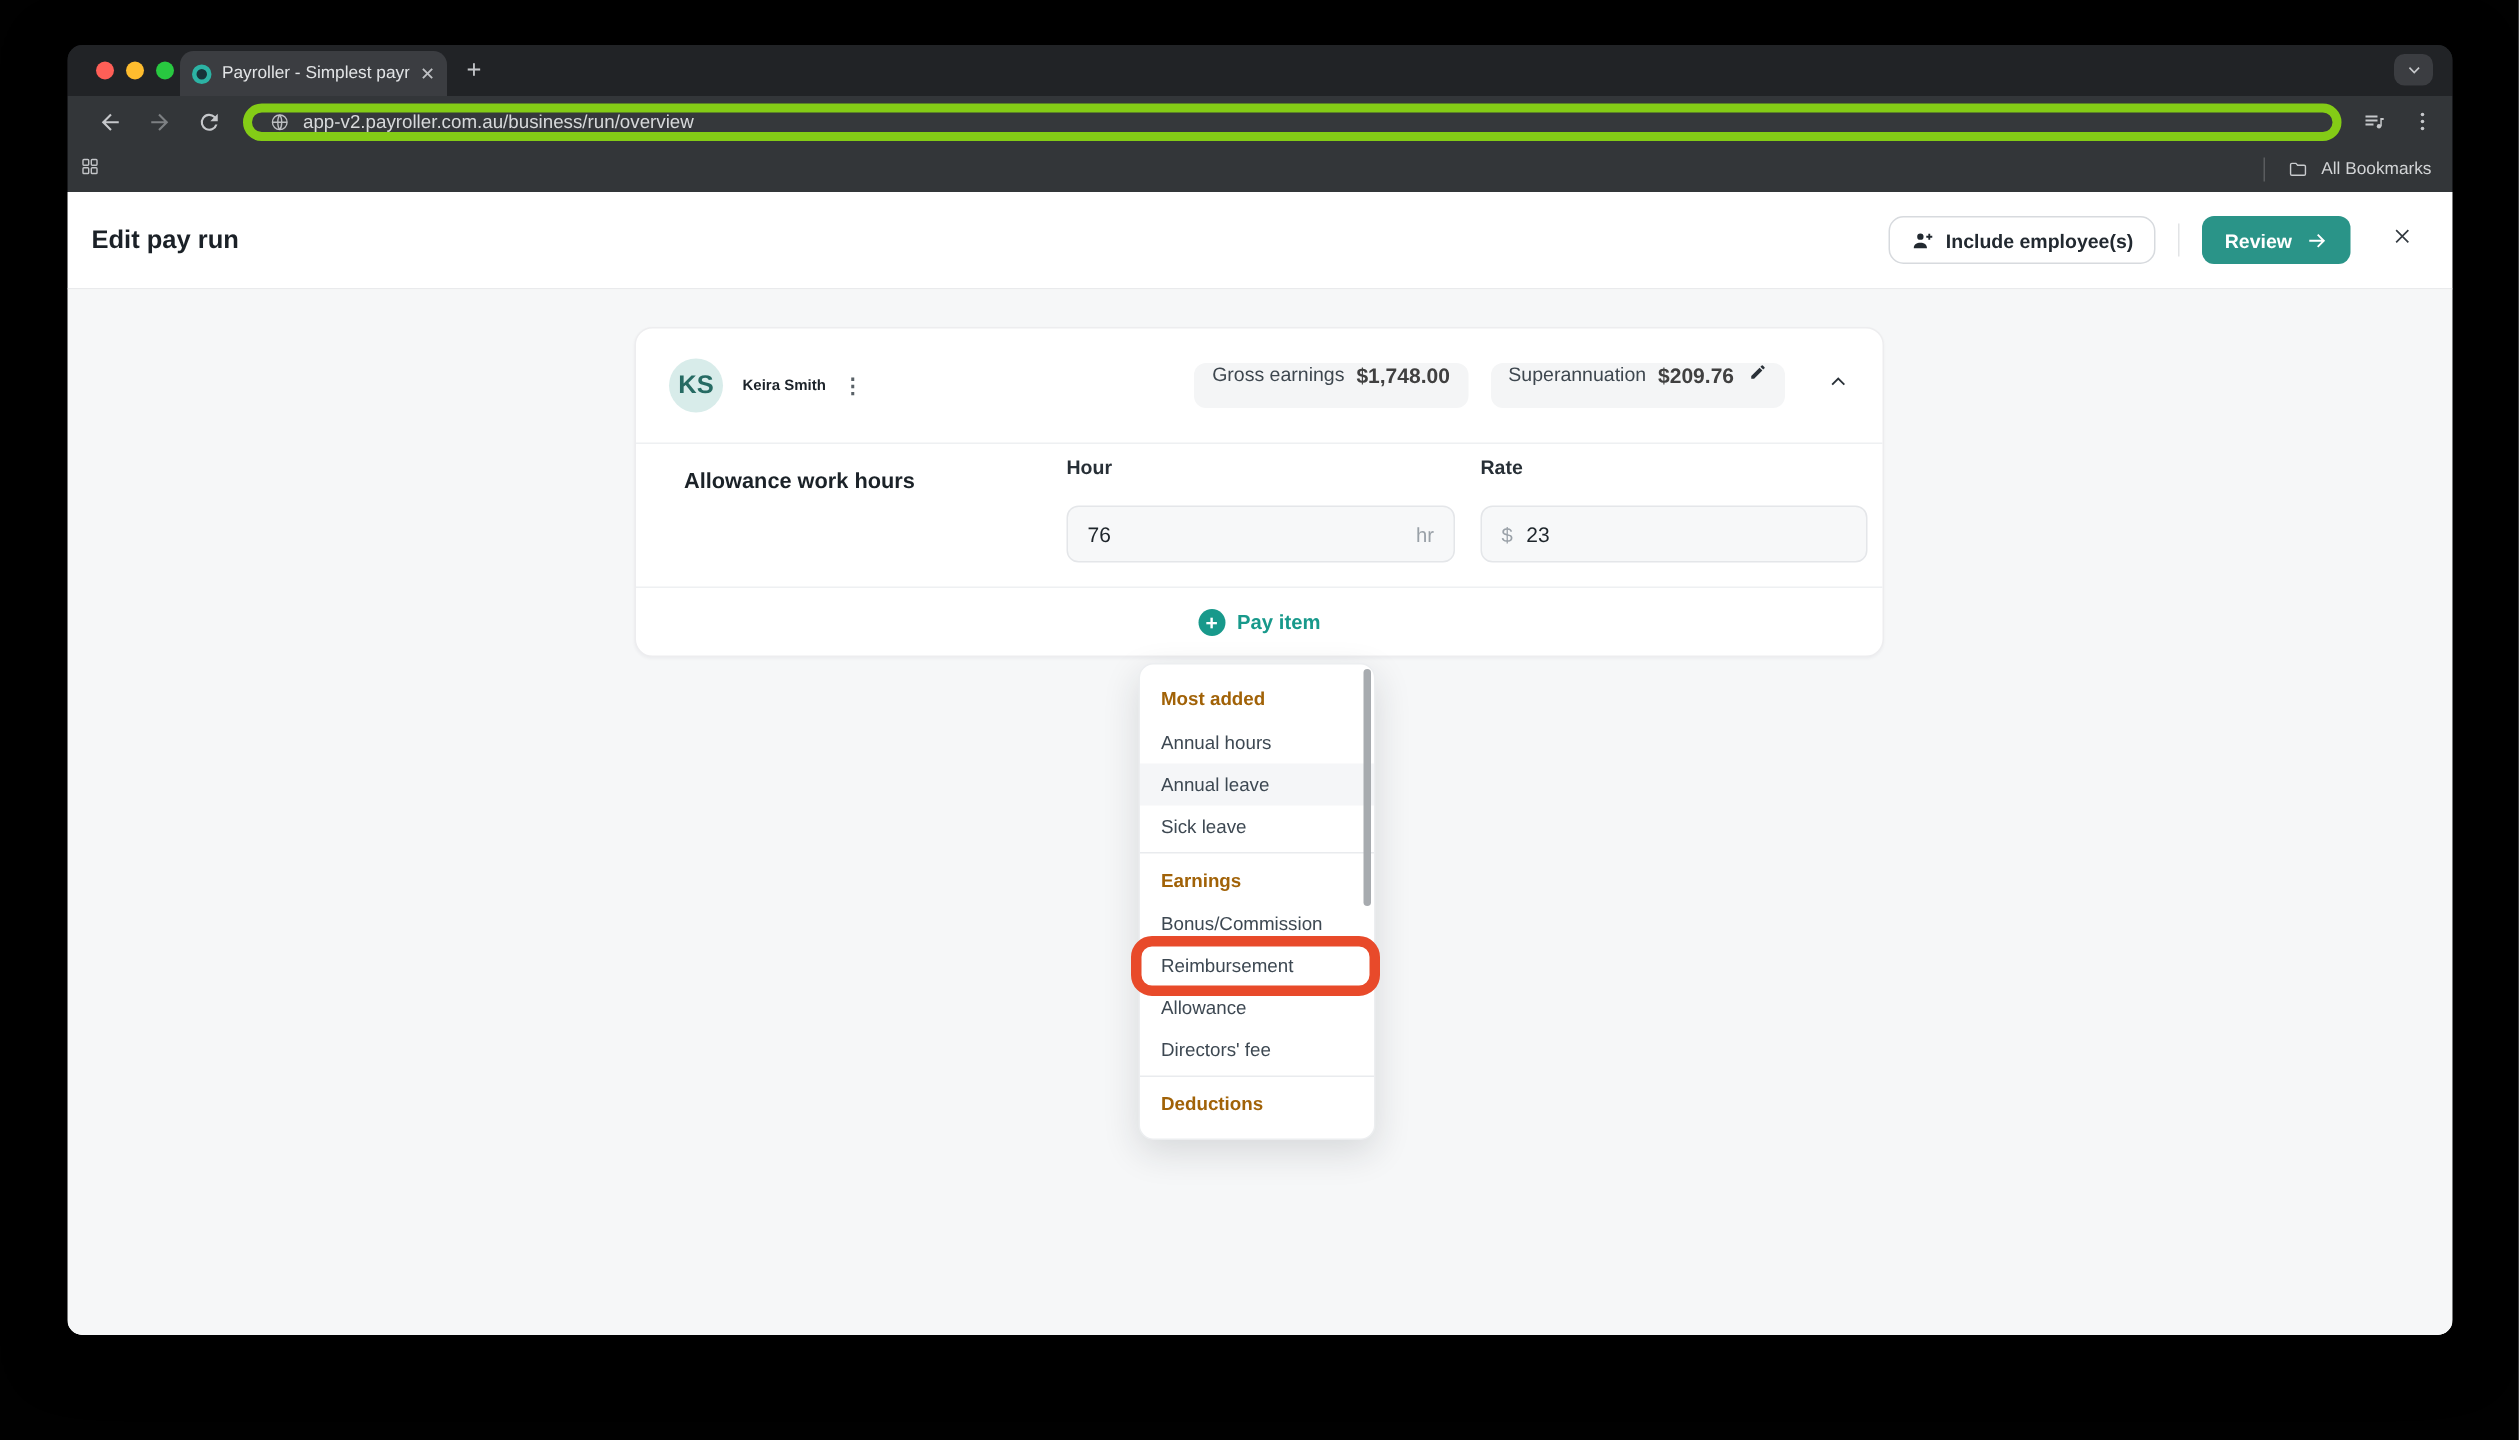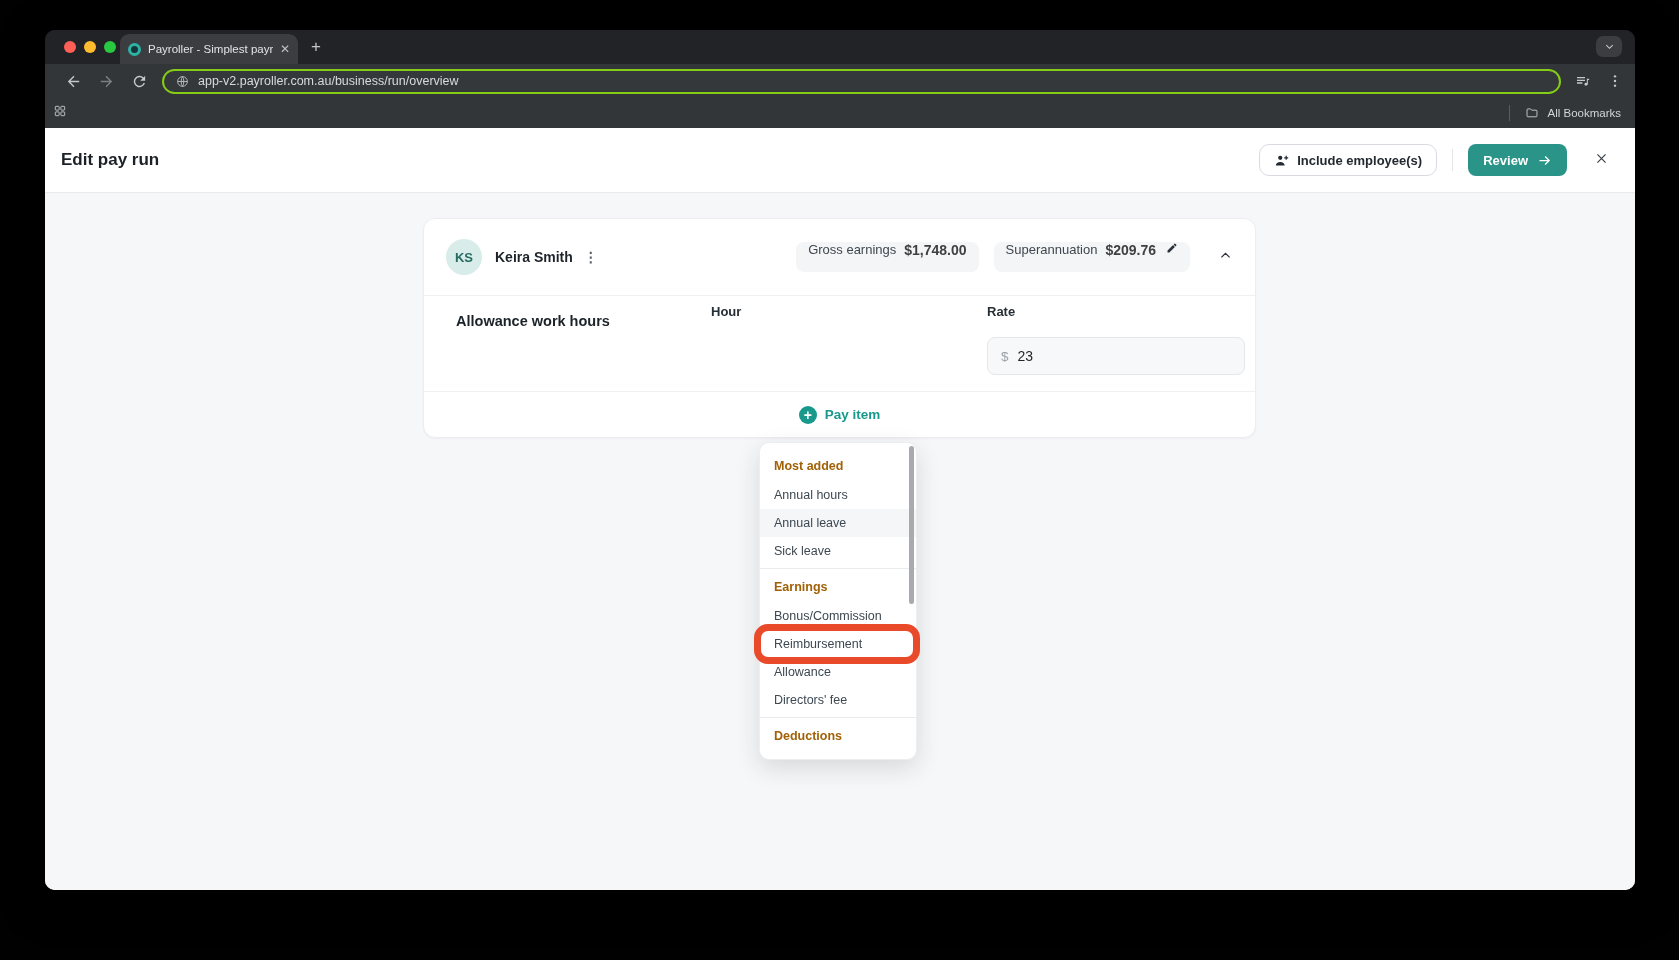--- a/index.html
+++ b/index.html
@@ -21,21 +21,21 @@
   .newtab { position:absolute; left:266px; top:7px; color:#c3c5c8; font-size:17px; font-weight:400; }
   .tab-search-btn { position:absolute; right:13px; top:6px; width:26px; height:21px; background:#3b3d41;
                     border-radius:7px; display:flex; align-items:center; justify-content:center; }
   .tab-search-btn svg { width:11px; height:11px; stroke:#c7c9cc; stroke-width:2.4; fill:none; }
 
   
   .toolbar { position:relative; height:34px; background:#333639; display:flex; align-items:center; padding:0 12px; }
   .nav-ic { width:17px; height:17px; margin:0 8px; flex:none; }
   .nav-ic svg { width:17px; height:17px; fill:#c6c8cb; }
   .nav-ic.dim svg { fill:#7d8083; }
-  .omnibox { height:25px; flex:1; margin:0 10px 0 6px; background:#35383b; border:2px solid #84cc16;
+  .omnibox { height:25px; flex:1; margin:0 10px 0 6px; background:#35383b; border:6px solid #84cc16;
              border-radius:13px; display:flex; align-items:center; padding:0 12px; gap:9px; }
   .omnibox svg { width:13px; height:13px; stroke:#bdbfc2; stroke-width:1.7; fill:none; flex:none; }
   .url-text { color:#d7d9db; font-size:12.5px; white-space:nowrap; }
   .tb-right { display:flex; align-items:center; gap:16px; margin-left:4px; }
   .tb-right svg { width:16px; height:16px; fill:#c6c8cb; }
 
   
   .bookbar { position:relative; height:30px; background:#333639; display:flex; align-items:center; padding:0 14px 0 8px; }
   .grid-ic svg { width:14px; height:14px; fill:none; stroke:#c3c5c8; stroke-width:1.6; }
   .bb-right { margin-left:auto; display:flex; align-items:center; gap:9px;justify-content:center; }
@@ -59,22 +59,22 @@
   .close-x { margin-left:27px; }
   .close-x svg { width:15px; height:15px; stroke:#333a40; stroke-width:1.8; fill:none; }
 
   .content { position:relative; width:100%; height:697px; background:#f6f7f8; }
 
   
   .card { position:absolute; left:378px; top:25px; width:833px; background:#fff; border-radius:12px;
           border:1px solid #ededef; box-shadow:0 1px 2px rgba(20,30,40,.04); }
   .card-header { height:77px; display:flex; align-items:center; padding:0 22px; border-bottom:1px solid #eef0f2; }
   .avatar { width:36px; height:36px; border-radius:50%; background:#d8ecea; color:#266b63;
-            font-size:13px; font-weight:bold; display:flex; align-items:center; justify-content:center; flex:none; }
-  .emp-name { font-size:14px; font-weight:bold; color:#1c232a; margin-left:13px; }
+            font-size:17px; font-weight:bold; display:flex; align-items:center; justify-content:center; flex:none; }
+  .emp-name { font-size:10px; font-weight:bold; color:#1c232a; margin-left:13px; }
   .kebab { color:#596167; font-size:14px; font-weight:bold; margin-left:11px; letter-spacing:1px; }
   .chips { margin-left:auto; display:flex; align-items:center; gap:15px; }
   .chip { height:30px; background:#f4f5f6; border-radius:8px; display:flex; align-items:flex-start; padding:0 12px; gap:8px; }
   .chip-label { font-size:13px; color:#3e474f; }
   .chip-value { font-size:14px; font-weight:bold; color:#404040; }
   .chip svg { width:12px; height:12px; fill:#2a3138; margin-left:2px; }
   .collapse { margin-left:28px; }
   .collapse svg { width:15px; height:15px; stroke:#2a3138; stroke-width:2; fill:none; }
 
   .card-body { position:relative; height:95px; }
@@ -234,20 +234,24 @@
           <span class="collapse">
             <svg viewBox="0 0 24 24">
                 <path d="M5.5 15l6.5-6.5L18.5 15"></path>
               </svg>
           </span>
         </div>
 
         <div class="card-body">
           <span class="section-label">Allowance work hours</span>
           <span class="field-label lbl-hour">Hour</span>
+          <div class="inputbox in-hour">
+            <input value="76" style="">
+            <span class="suffix">hr</span>
+          </div>
           <span class="field-label lbl-rate">Rate</span>
           <div class="inputbox in-rate">
             <span class="prefix">$</span>
             <input value="23" style="">
           </div>
         </div>
 
         <div class="card-footer">
           <button class="payitem-btn">
             <span class="plus-circle">+</span>

